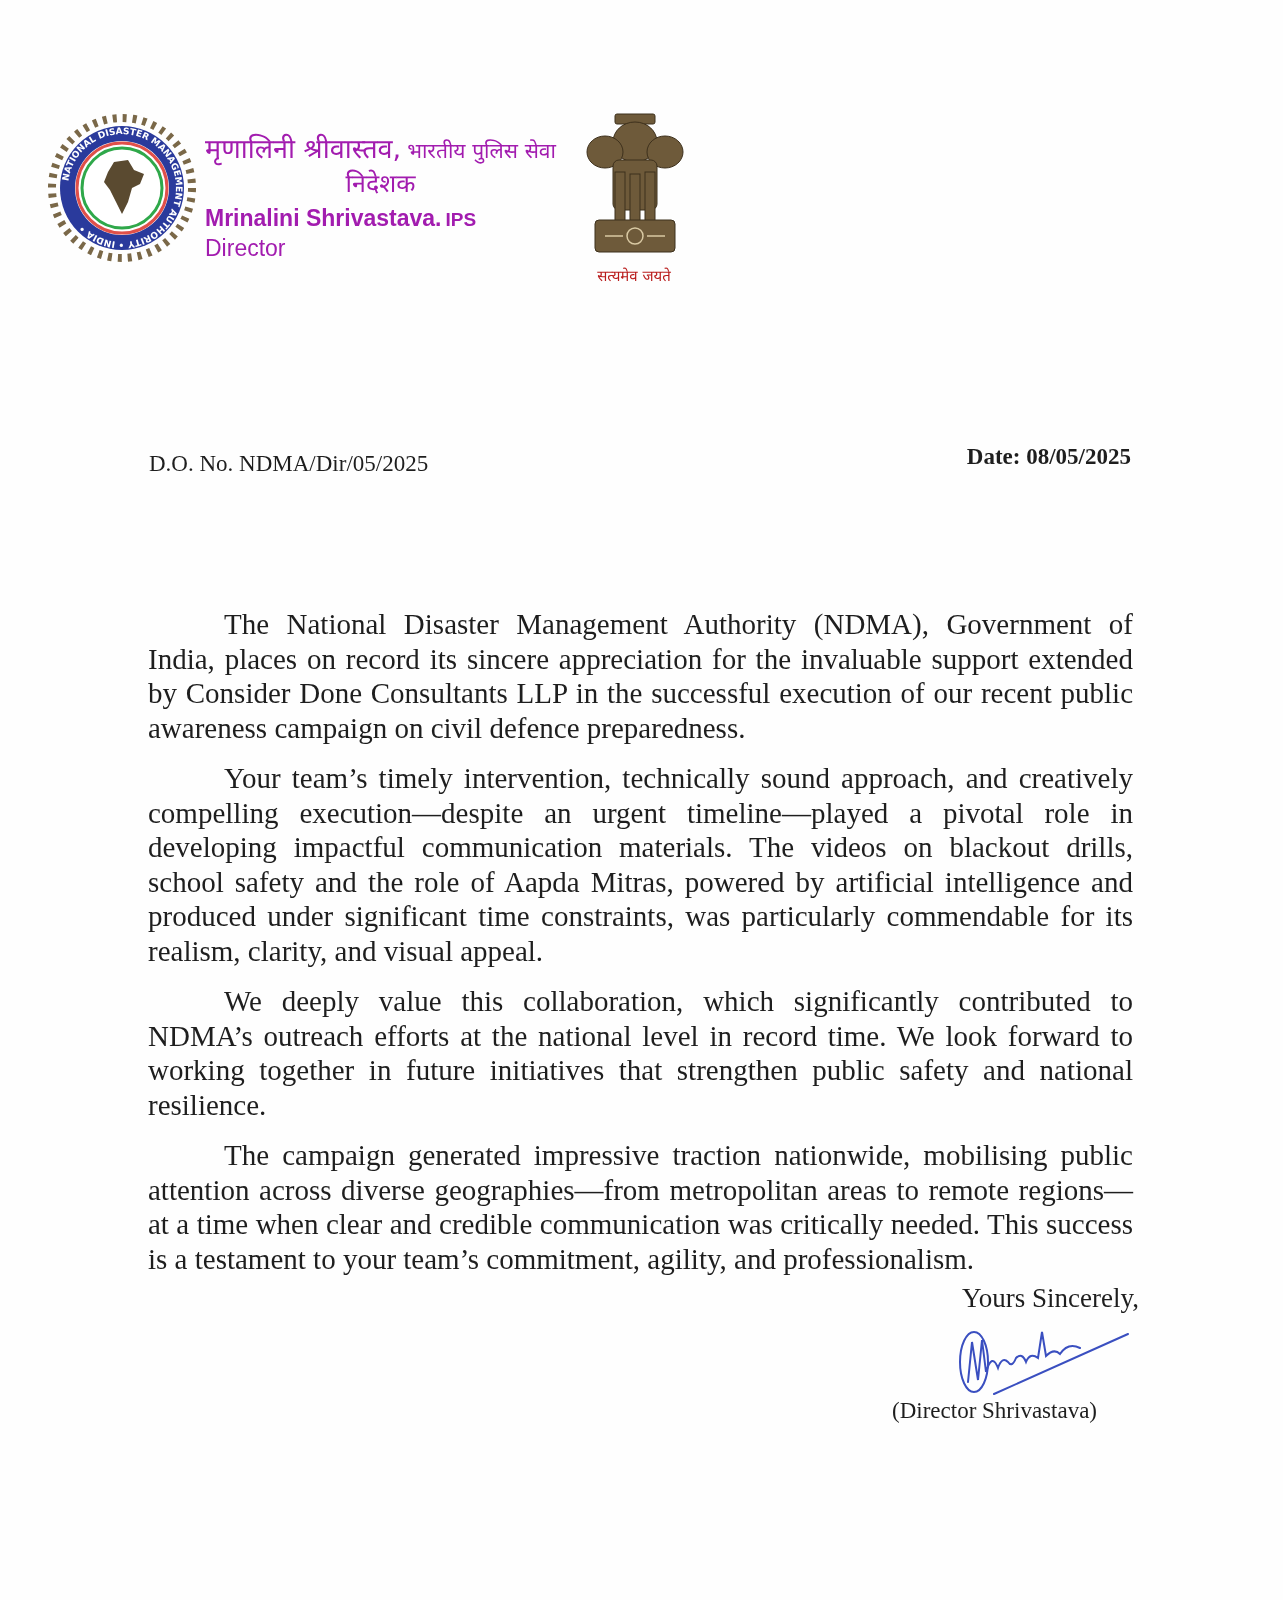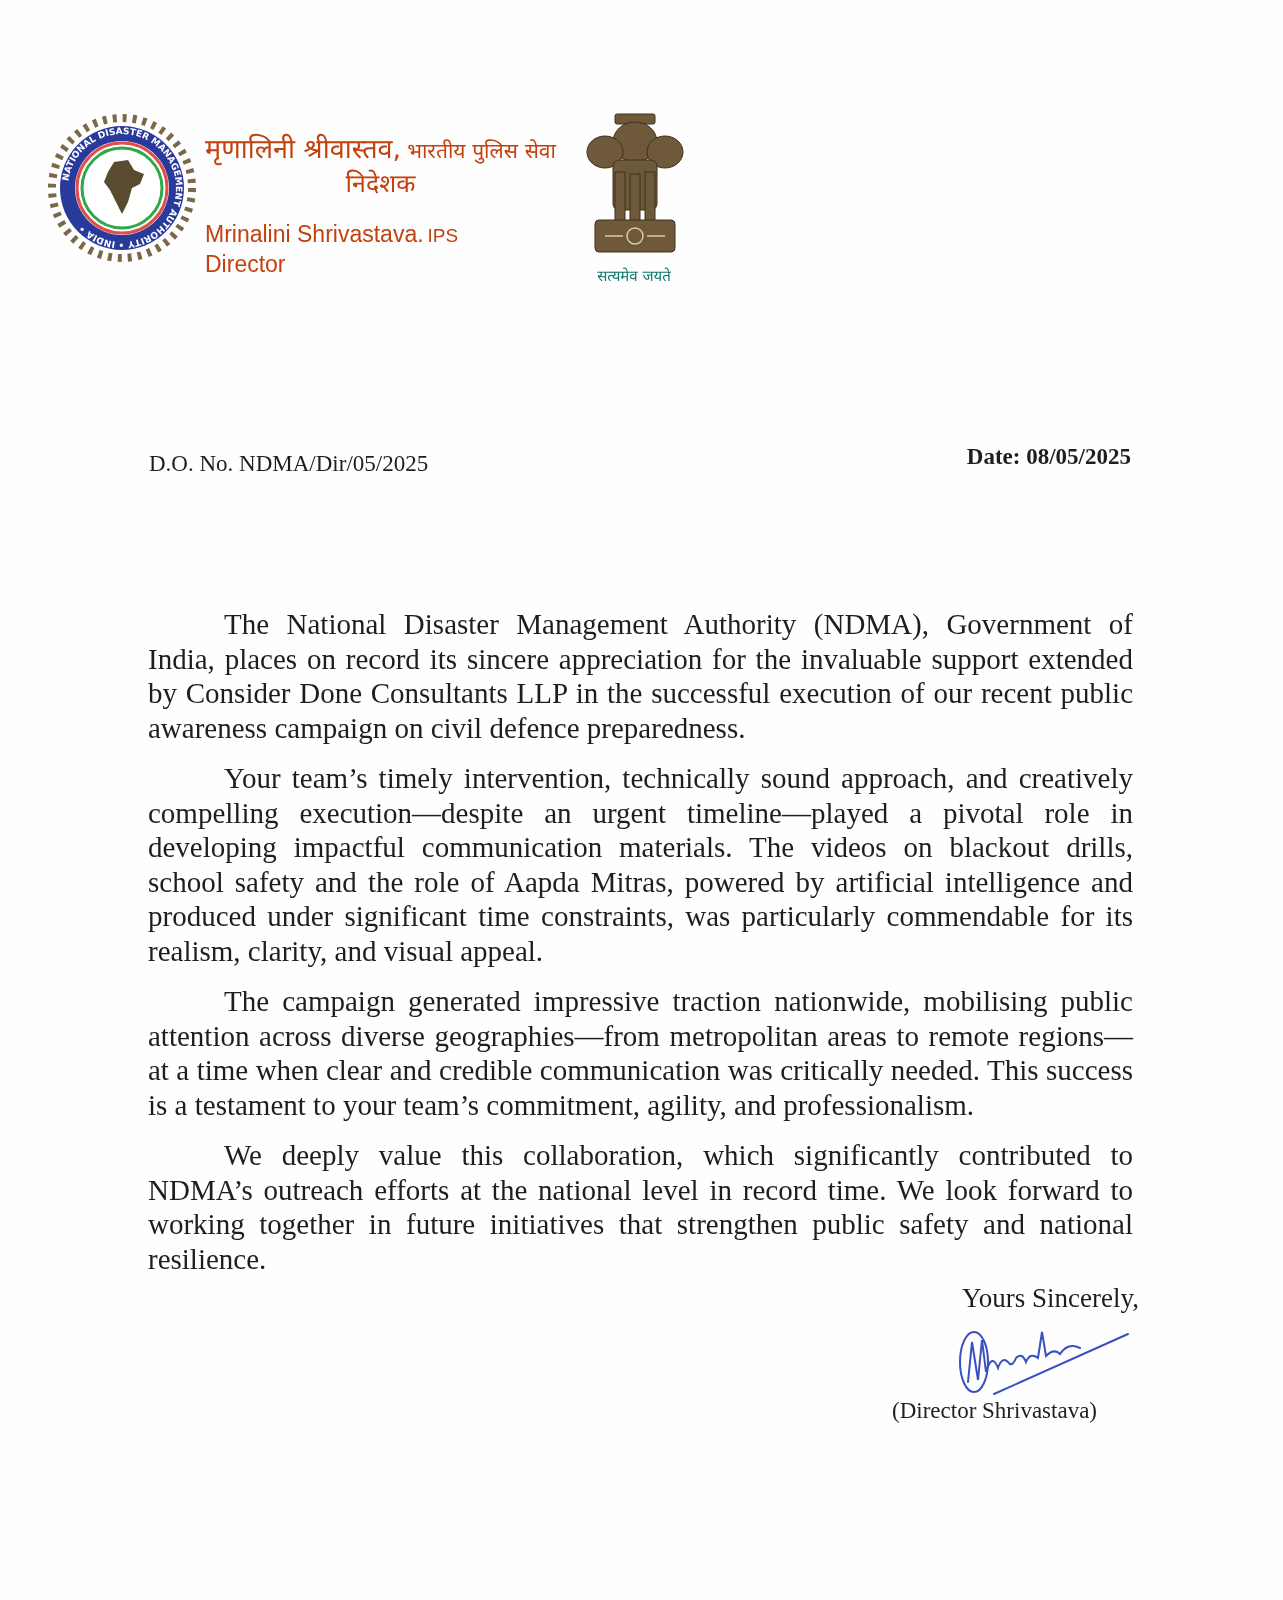--- a/index.html
+++ b/index.html
@@ -8,31 +8,31 @@
     background: #ffffff;
     position: relative;
     overflow: hidden;
     font-family: "Liberation Serif", "DejaVu Serif", serif;
     color: #1e1e1e;
   }
   .page { position: absolute; inset: 0; background: #fefefe; }
 
   
   .ndma-logo { position: absolute; left: 48px; top: 114px; width: 148px; height: 148px; }
-  .letterhead { position: absolute; left: 205px; top: 132px; color: #c2410c; }
+  .letterhead { position: absolute; left: 205px; top: 132px; color: #a21caf; }
   .hi-line1 { font-family: "DejaVu Sans", sans-serif; font-size: 27px; line-height: 34px; white-space: nowrap; }
   .hi-line1 .hi-service { font-size: 21px; margin-left: 6px; }
   .hi-line2 { font-family: "DejaVu Sans", sans-serif; font-size: 25px; line-height: 32px; text-align: center; }
-  .en-name { font-family: "Liberation Sans", sans-serif; font-weight: normal; font-size: 23px; line-height: 29px; margin-top: 20px; white-space: nowrap; }
+  .en-name { font-family: "Liberation Sans", sans-serif; font-weight: bold; font-size: 23px; line-height: 29px; margin-top: 4px; white-space: nowrap; }
   .en-name .ips { font-size: 19px; margin-left: 4px; }
   .en-title { font-family: "Liberation Sans", sans-serif; font-weight: normal; font-size: 23px; line-height: 29px; }
 
   .emblem { position: absolute; left: 585px; top: 112px; width: 100px; height: 152px; }
   .motto { position: absolute; left: 578px; top: 265px; width: 112px; text-align: center;
-           font-family: "DejaVu Sans", sans-serif; font-size: 15px; color: #0f766e; }
+           font-family: "DejaVu Sans", sans-serif; font-size: 15px; color: #b91c1c; }
 
   
   .ref { position: absolute; left: 149px; top: 451px; font-size: 23px; }
   .date { position: absolute; right: 152px; top: 444px; font-size: 23px; font-weight: bold; }
 
   
   .body-text { position: absolute; left: 148px; top: 607px; width: 985px; font-size: 29px; line-height: 34.5px; }
   .para { text-align: justify; text-indent: 76px; margin: 0 0 16px 0; }
 
   
@@ -91,22 +91,22 @@
     </g>
   </svg>
   <div class="motto">सत्यमेव जयते</div>
 
   <div class="ref">D.O. No. NDMA/Dir/05/2025</div>
   <div class="date">Date: 08/05/2025</div>
 
   <div class="body-text">
     <p class="para">The National Disaster Management Authority (NDMA), Government of India, places on record its sincere appreciation for the invaluable support extended by Consider Done Consultants LLP in the successful execution of our recent public awareness campaign on civil defence preparedness.</p>
     <p class="para">Your team’s timely intervention, technically sound approach, and creatively compelling execution—despite an urgent timeline—played a pivotal role in developing impactful communication materials. The videos on blackout drills, school safety and the role of Aapda Mitras, powered by artificial intelligence and produced under significant time constraints, was particularly commendable for its realism, clarity, and visual appeal.</p>
+    <p class="para">We deeply value this collaboration, which significantly contributed to NDMA’s outreach efforts at the national level in record time. We look forward to working together in future initiatives that strengthen public safety and national resilience.</p>
     <p class="para">The campaign generated impressive traction nationwide, mobilising public attention across diverse geographies—from metropolitan areas to remote regions—at a time when clear and credible communication was critically needed. This success is a testament to your team’s commitment, agility, and professionalism.</p>
-    <p class="para">We deeply value this collaboration, which significantly contributed to NDMA’s outreach efforts at the national level in record time. We look forward to working together in future initiatives that strengthen public safety and national resilience.</p>
   </div>
 
   <div class="closing">Yours Sincerely,</div>
   <svg class="signature" viewBox="0 0 190 86">
     <g fill="none" stroke="#3a4fc0" stroke-width="2" stroke-linecap="round">
       <ellipse cx="24" cy="50" rx="14" ry="30"></ellipse>
       <path d="M18 70 L22 30 L28 68 L32 28 L36 60 Q42 40 48 56 Q52 44 58 50 Q62 56 66 46 Q72 40 76 50 Q80 40 88 46 L92 20 L96 44 Q104 36 110 42 Q118 30 130 36"></path>
       <path d="M44 82 L178 22"></path>
     </g>
   </svg>

